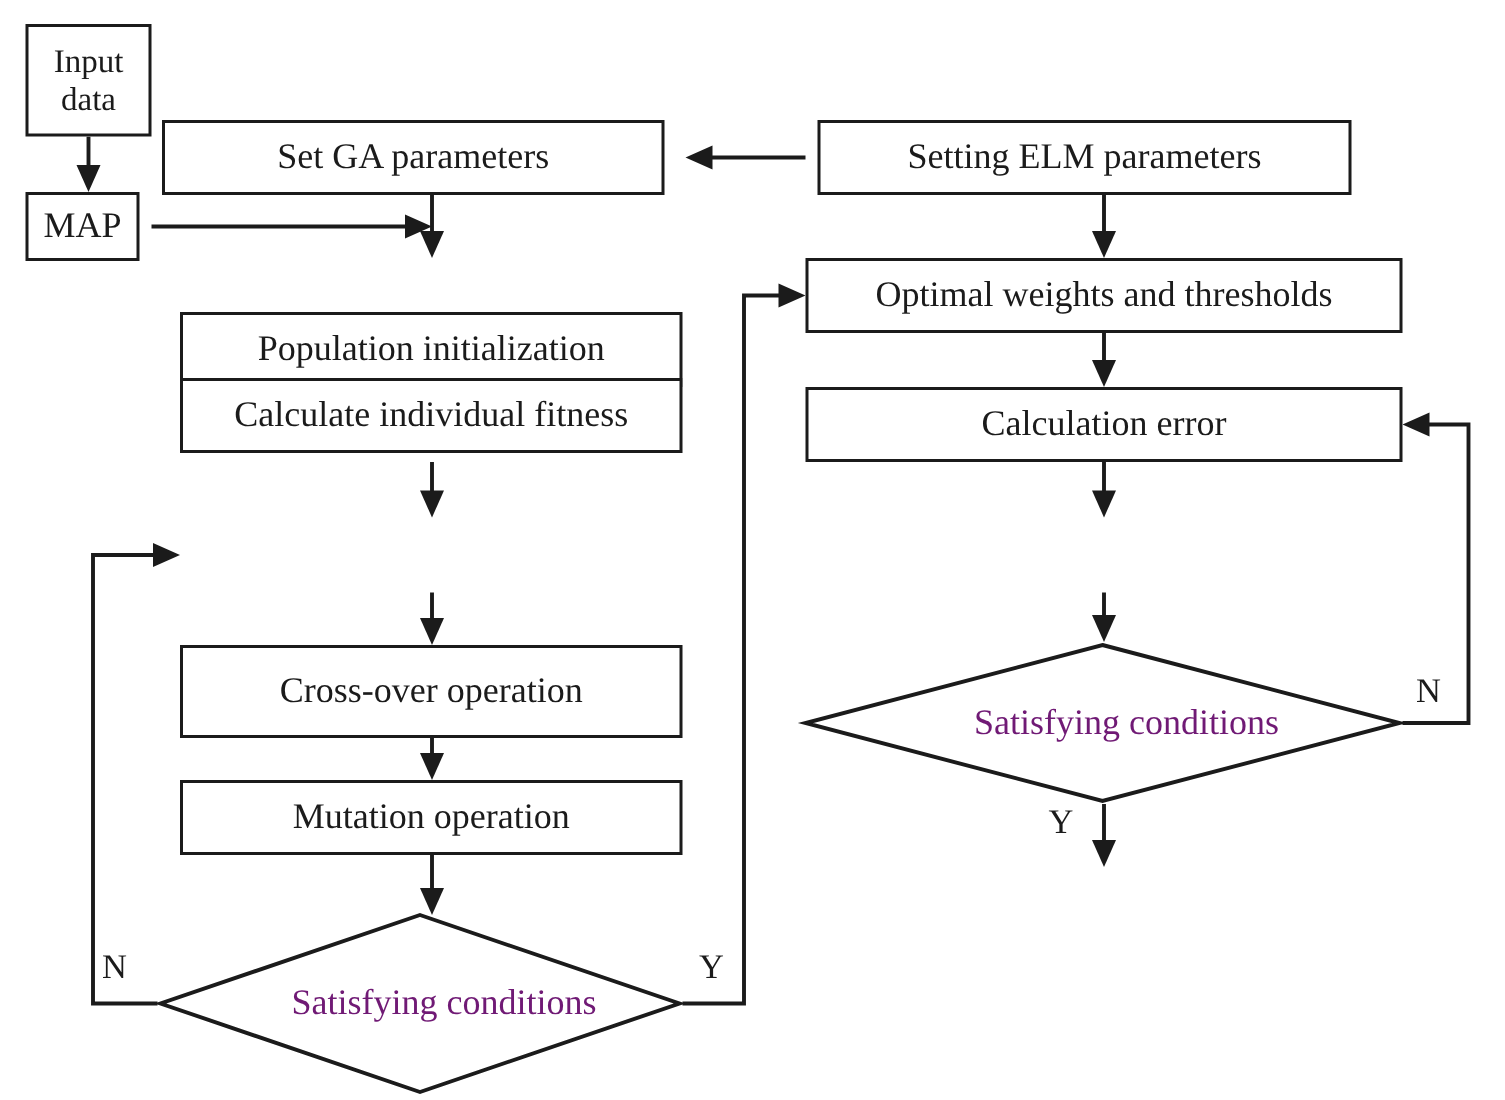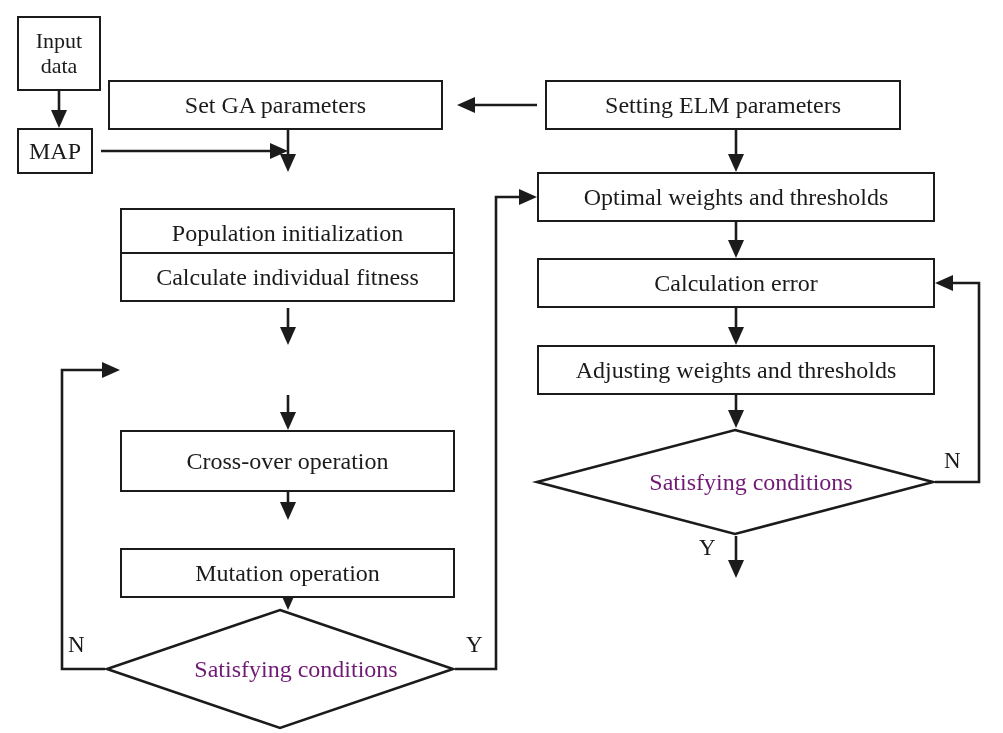--- a/index.html
+++ b/index.html
@@ -168,29 +168,26 @@
 
   <div class="node n-norm" style="left:120px; top:252px; width:335px; height:50px;">
     <span class="label">Calculate individual fitness</span>
   </div>
 
   <div class="node n-norm" style="left:537px; top:258px; width:398px; height:50px;">
     <span class="label">Calculation error</span>
   </div>
 
 
-  <div class="node n-norm" style="left:537px; top:345px; width:398px; height:50px;">
-    <span class="label">Adjusting weights and thresholds</span>
-  </div>
 
   <div class="node n-norm" style="left:120px; top:430px; width:335px; height:62px;">
     <span class="label">Cross-over operation</span>
   </div>
 
-  <div class="node n-norm" style="left:120px; top:520px; width:335px; height:50px;margin-top:28px;">
+  <div class="node n-norm" style="left:120px; top:520px; width:335px; height:50px;">
     <span class="label">Mutation operation</span>
   </div>
 
 
   <div class="diamond-wrap" style="left:105px; top:608px; width:350px; height:122px;">
     <svg width="350" height="122" viewBox="0 0 350 122">
       <polygon points="175,2 348,61 175,120 2,61" fill="#ffffff" stroke="#1b1b1b" stroke-width="2.6"></polygon>
     </svg>
     <div class="dlabel">Satisfying conditions</div>
   </div>

